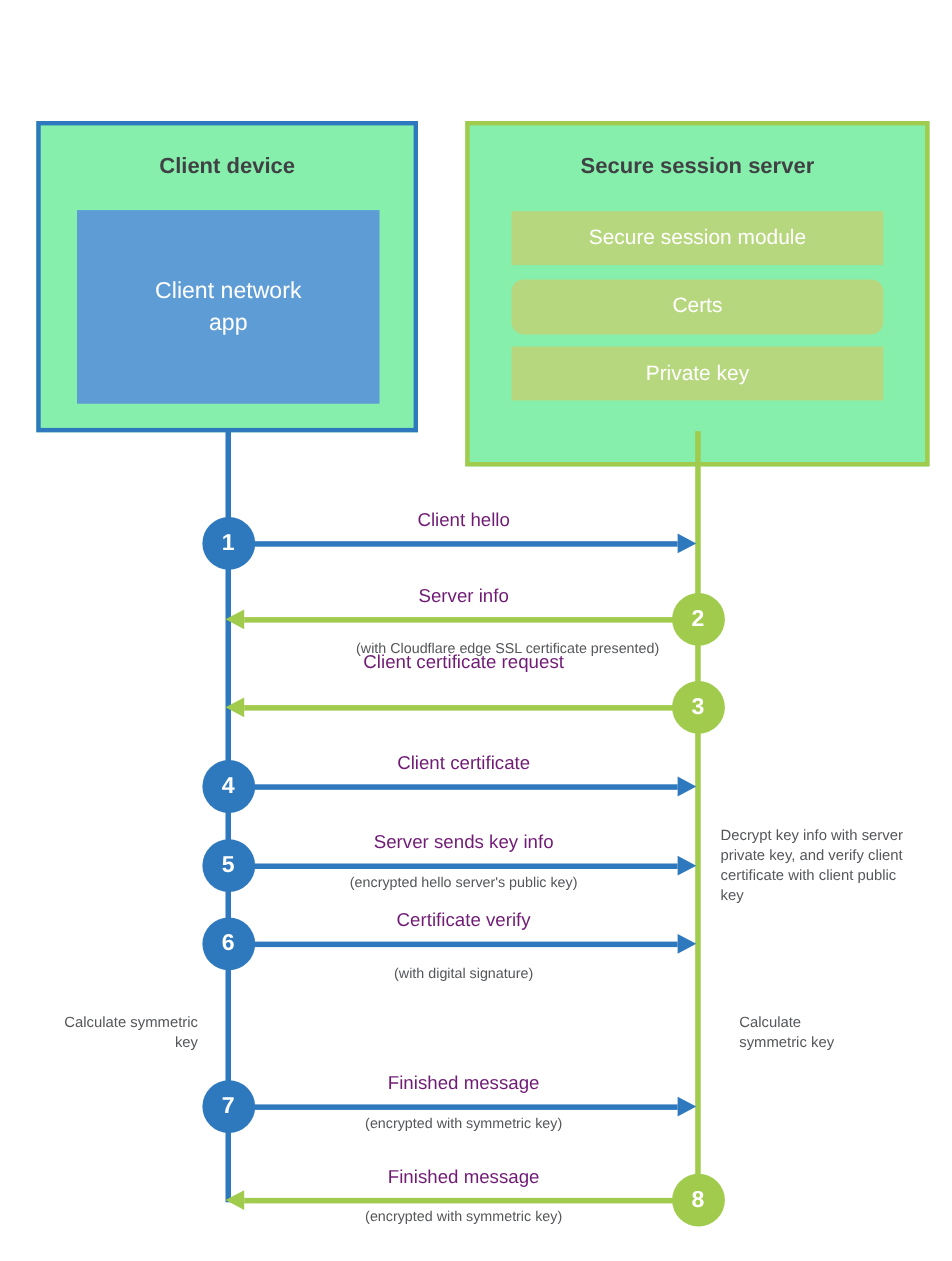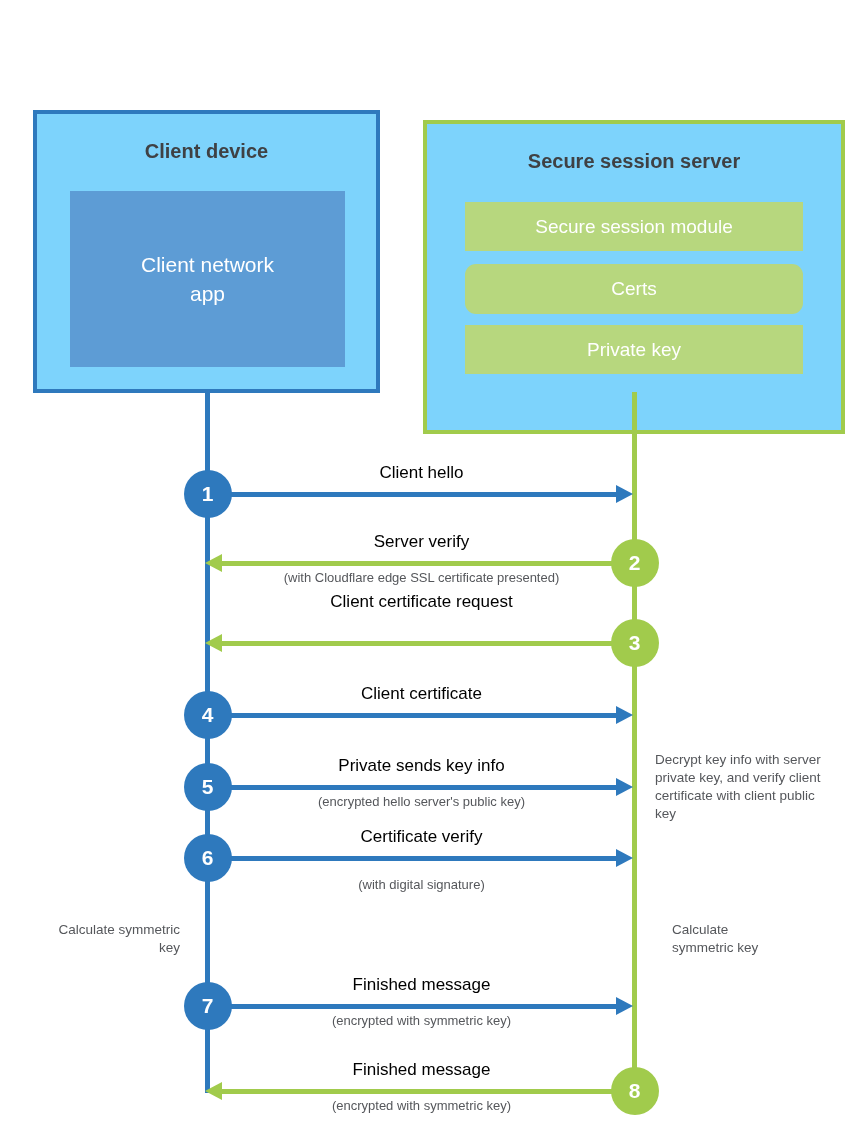--- a/index.html
+++ b/index.html
@@ -13,28 +13,28 @@
   .abs{position:absolute;}
   
   .page-title{
     left:30px;top:16px;
     font-size:27px;font-weight:400;color:#55575a;
     letter-spacing:0.2px;
   }
   
   .entity-box{
     box-sizing:border-box;
-    background:#7dd3fc;
+    background:#86efac;
   }
   .client-box{
     left:33px;top:110px;width:347px;height:283px;
     border:4px solid var(--blue);
   }
   .server-box{
-    left:423px;top:120px;width:422px;height:314px;
+    left:423px;top:110px;width:422px;height:314px;
     border:4px solid var(--green);
     text-decoration:underline;
   }
   .box-title{
     position:absolute;left:0;right:0;top:26px;
     text-align:center;
     font-size:20px;font-weight:700;color:#3f4144;
   }
   .client-app{
     position:absolute;left:33px;top:77px;width:275px;height:176px;
@@ -65,21 +65,21 @@
   .head.left.green{border-right:17px solid var(--green);}
   .circle{
     width:48px;height:48px;border-radius:50%;
     display:flex;align-items:center;justify-content:center;
     color:#ffffff;font-size:21px;font-weight:700;
   }
   .circle.blue{background:var(--blue);}
   .circle.green{background:var(--green);}
   .step-label{
     left:210px;width:423px;text-align:center;
-    font-size:17px;color:#000000;
+    font-size:17px;color:#701a75;
   }
   .step-subtitle{
     left:210px;width:423px;text-align:center;
     font-size:13px;color:#55575b;
   }
   
   .note{
     font-size:13.5px;color:#55575b;line-height:1.33;
   }
   .note.decrypt{left:655px;top:751px;width:168px;text-align:left;}
@@ -109,34 +109,34 @@
   <div class="abs vline blue"></div>
   <div class="abs vline green"></div>
 
   <div id="steps-layer">
       <div class="abs shaft blue" style="left: 208px; width: 408px; top: 492px;"></div>
       <div class="abs head right blue" style="left: 616px; top: 485px;"></div>
       <div class="abs step-label" style="top: 463px;">Client hello</div>
       <div class="abs circle blue" style="left: 183.5px; top: 470px;">1</div>
       <div class="abs shaft green" style="left: 222px; width: 413px; top: 561px;"></div>
       <div class="abs head left green" style="left: 205px; top: 554px;"></div>
-      <div class="abs step-label" style="top: 532px;">Server verify</div>
-      <div class="abs step-subtitle" style="top: 570px;">(with Cloudflare edge SSL certificate presented)</div>
+      <div class="abs step-label" style="top: 532px;">Server info</div>
+      <div class="abs step-subtitle" style="top: 582px; padding-left: 40px;">(with Cloudflare edge SSL certificate presented)</div>
       <div class="abs circle green" style="left: 610.5px; top: 539px;">2</div>
       <div class="abs shaft green" style="left: 222px; width: 413px; top: 641px;"></div>
       <div class="abs head left green" style="left: 205px; top: 634px;"></div>
       <div class="abs step-label" style="top: 592px;">Client certificate request</div>
       <div class="abs circle green" style="left: 610.5px; top: 619px;">3</div>
       <div class="abs shaft blue" style="left: 208px; width: 408px; top: 713px;"></div>
       <div class="abs head right blue" style="left: 616px; top: 706px;"></div>
       <div class="abs step-label" style="top: 684px;">Client certificate</div>
       <div class="abs circle blue" style="left: 183.5px; top: 691px;">4</div>
       <div class="abs shaft blue" style="left: 208px; width: 408px; top: 785px;"></div>
       <div class="abs head right blue" style="left: 616px; top: 778px;"></div>
-      <div class="abs step-label" style="top: 756px;">Private sends key info</div>
+      <div class="abs step-label" style="top: 756px;">Server sends key info</div>
       <div class="abs step-subtitle" style="top: 794px;">(encrypted hello server's public key)</div>
       <div class="abs circle blue" style="left: 183.5px; top: 763px;">5</div>
       <div class="abs shaft blue" style="left: 208px; width: 408px; top: 856px;"></div>
       <div class="abs head right blue" style="left: 616px; top: 849px;"></div>
       <div class="abs step-label" style="top: 827px; text-align: center;">Certificate verify</div>
       <div class="abs step-subtitle" style="top: 865px; margin-top: 12px;">(with digital signature)</div>
       <div class="abs circle blue" style="left: 183.5px; top: 834px;">6</div>
       <div class="abs shaft blue" style="left: 208px; width: 408px; top: 1004px;"></div>
       <div class="abs head right blue" style="left: 616px; top: 997px;"></div>
       <div class="abs step-label" style="top: 975px;">Finished message</div>

